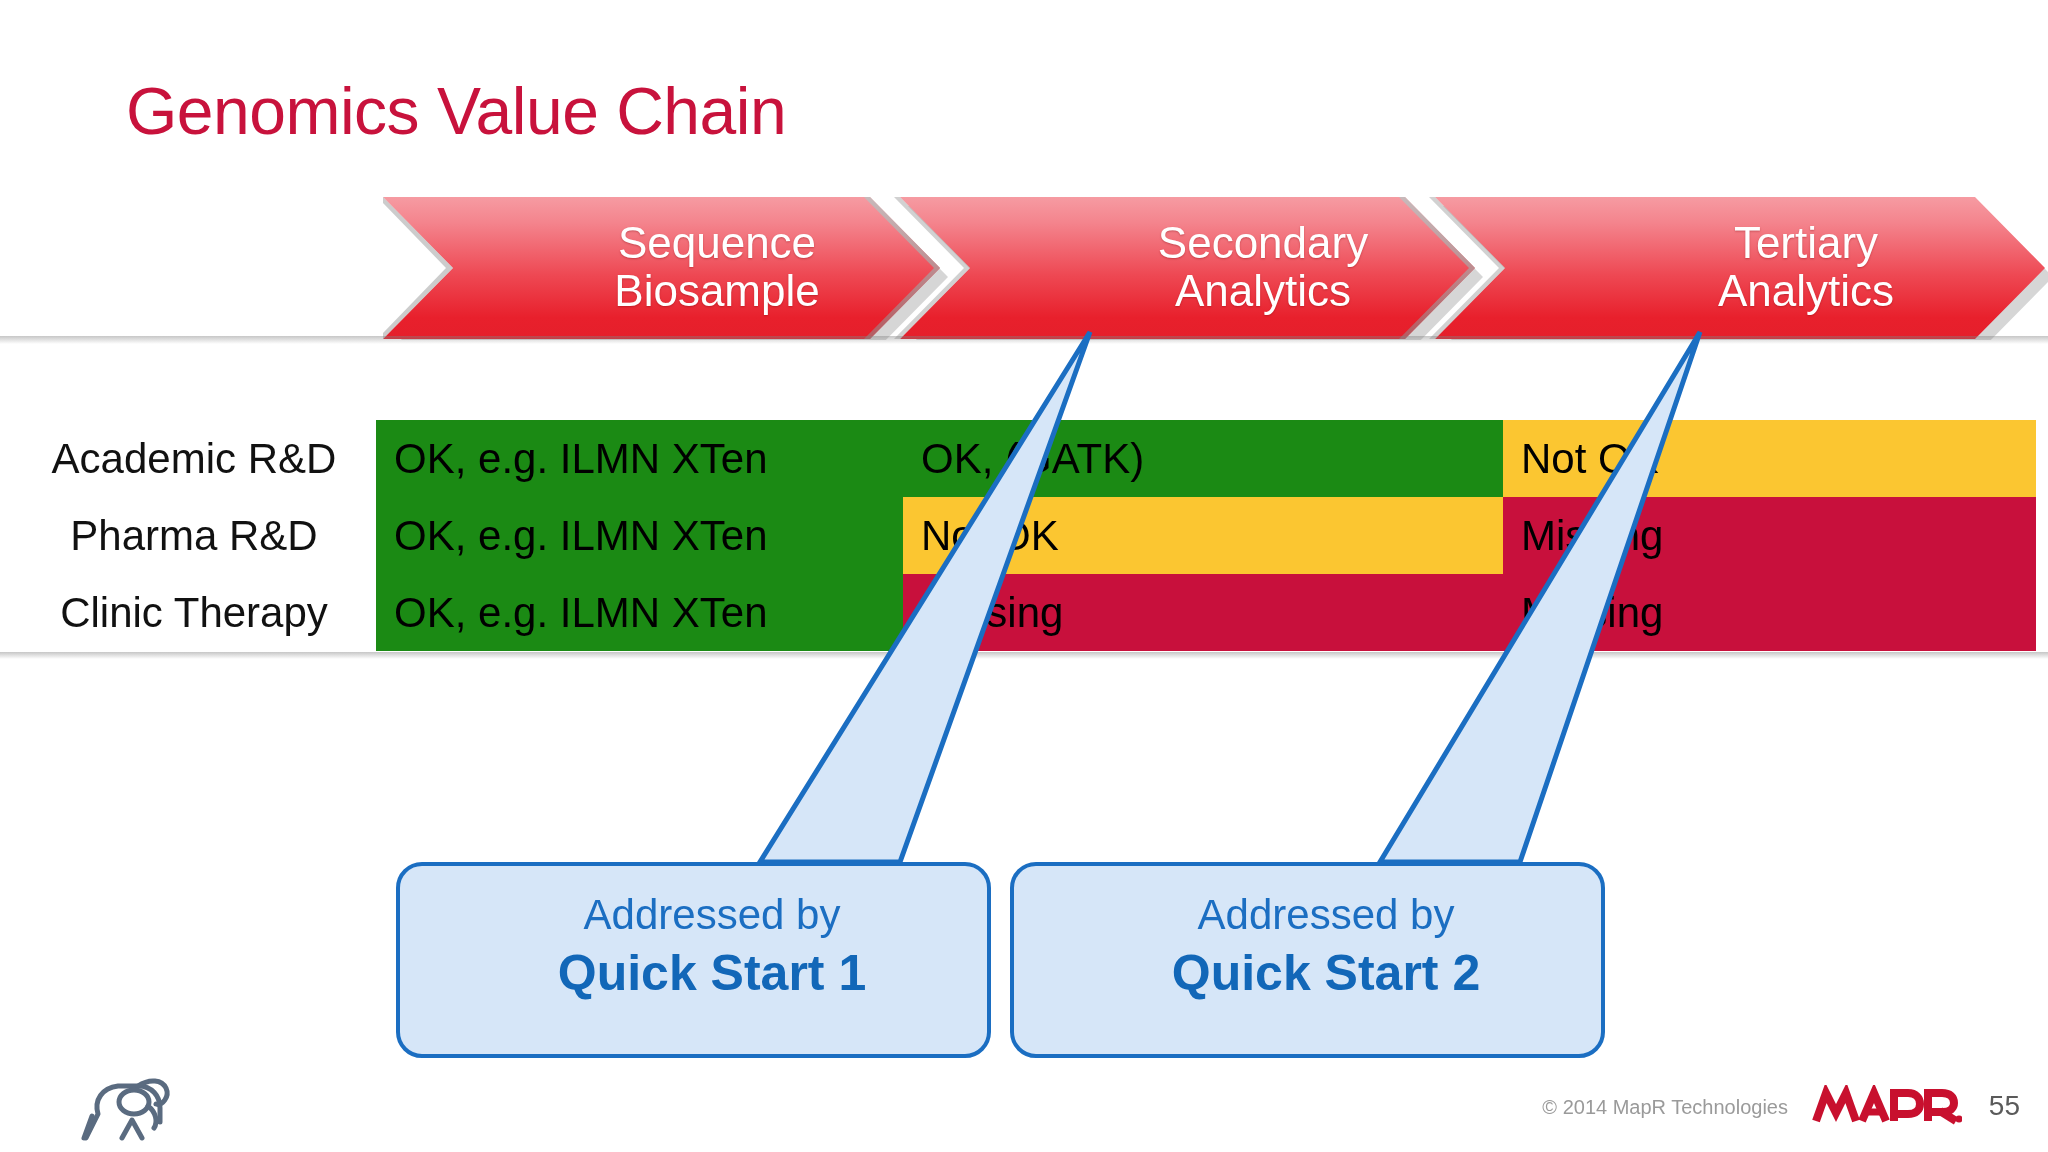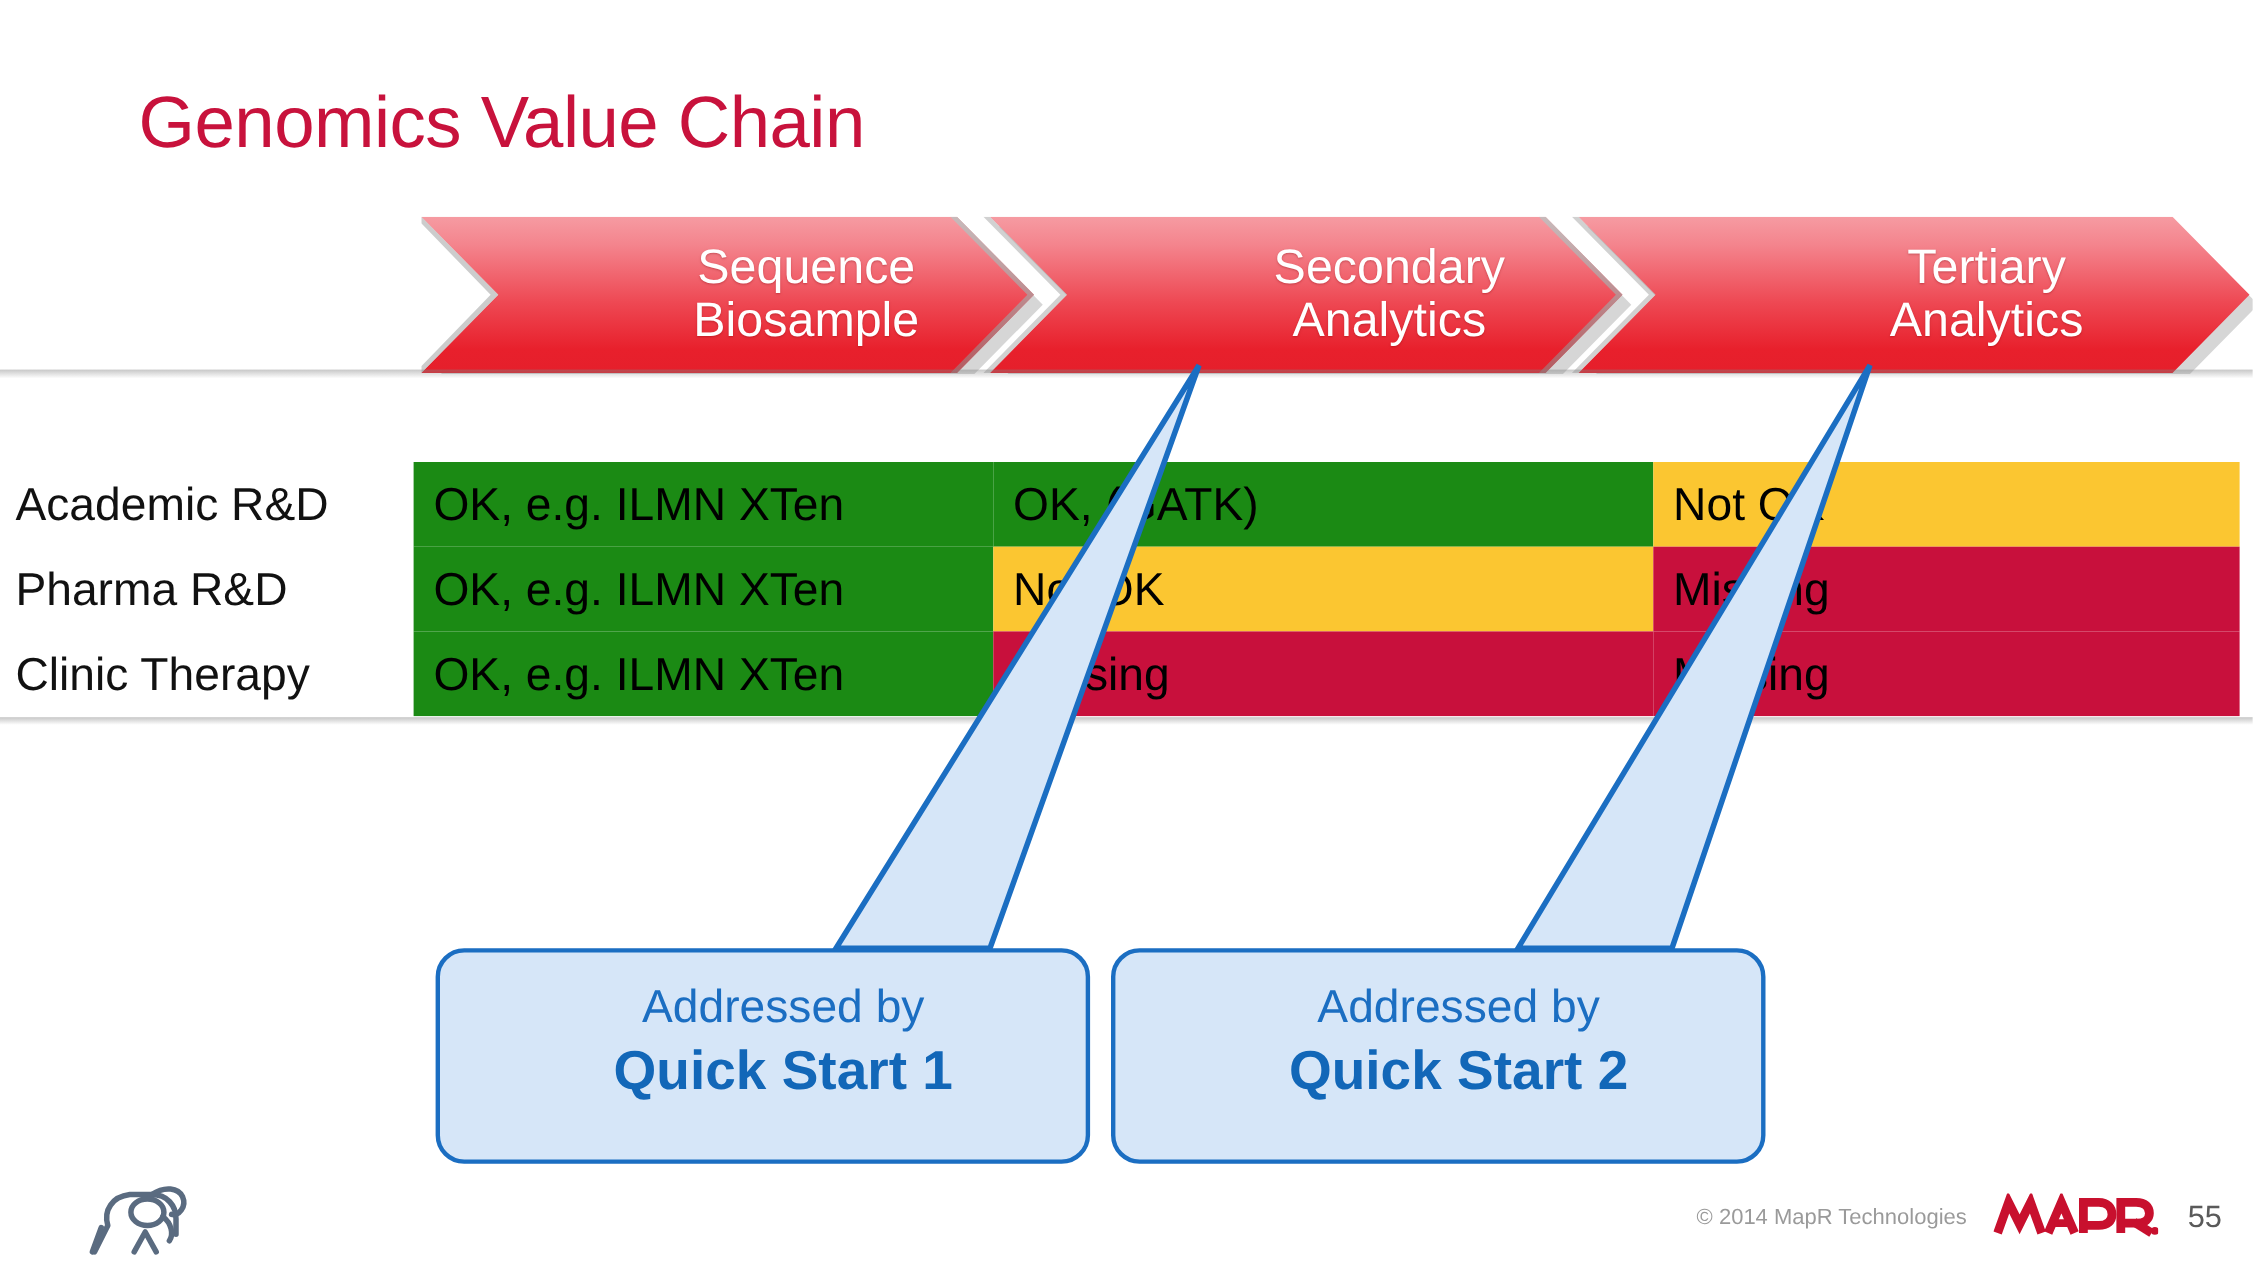--- a/index.html
+++ b/index.html
@@ -44,36 +44,36 @@
   .chev-label {
     position: absolute;
     color: #ffffff;
     font-size: 44px;
     line-height: 1.08;
     text-align: center;
     text-shadow: 0 1px 2px rgba(120,0,10,0.35);
     white-space: pre-line;
     width: 420px;
   }
-  #chev-label-0 { left: 140px;  top: 22px; }
+  #chev-label-0 { left: 124px;  top: 22px; }
   #chev-label-1 { left: 670px;  top: 22px; }
   #chev-label-2 { left: 1213px; top: 22px; }
 
   
   .matrix {
     position: absolute;
     left: 0px;
     top: 420px;
     width: 2048px;
     height: 232px;
   }
   .matrix-rowlabels {
     position: absolute;
     left: 0; top: 0;
-    width: 388px; height: 232px;
+    width: 388px; height: 232px; text-align: center;
   }
   .row-label {
     position: absolute;
     left: 14px;
     width: 360px;
     height: 77px;
     line-height: 77px;
     font-size: 42px;
     color: #111111;
     white-space: nowrap;

